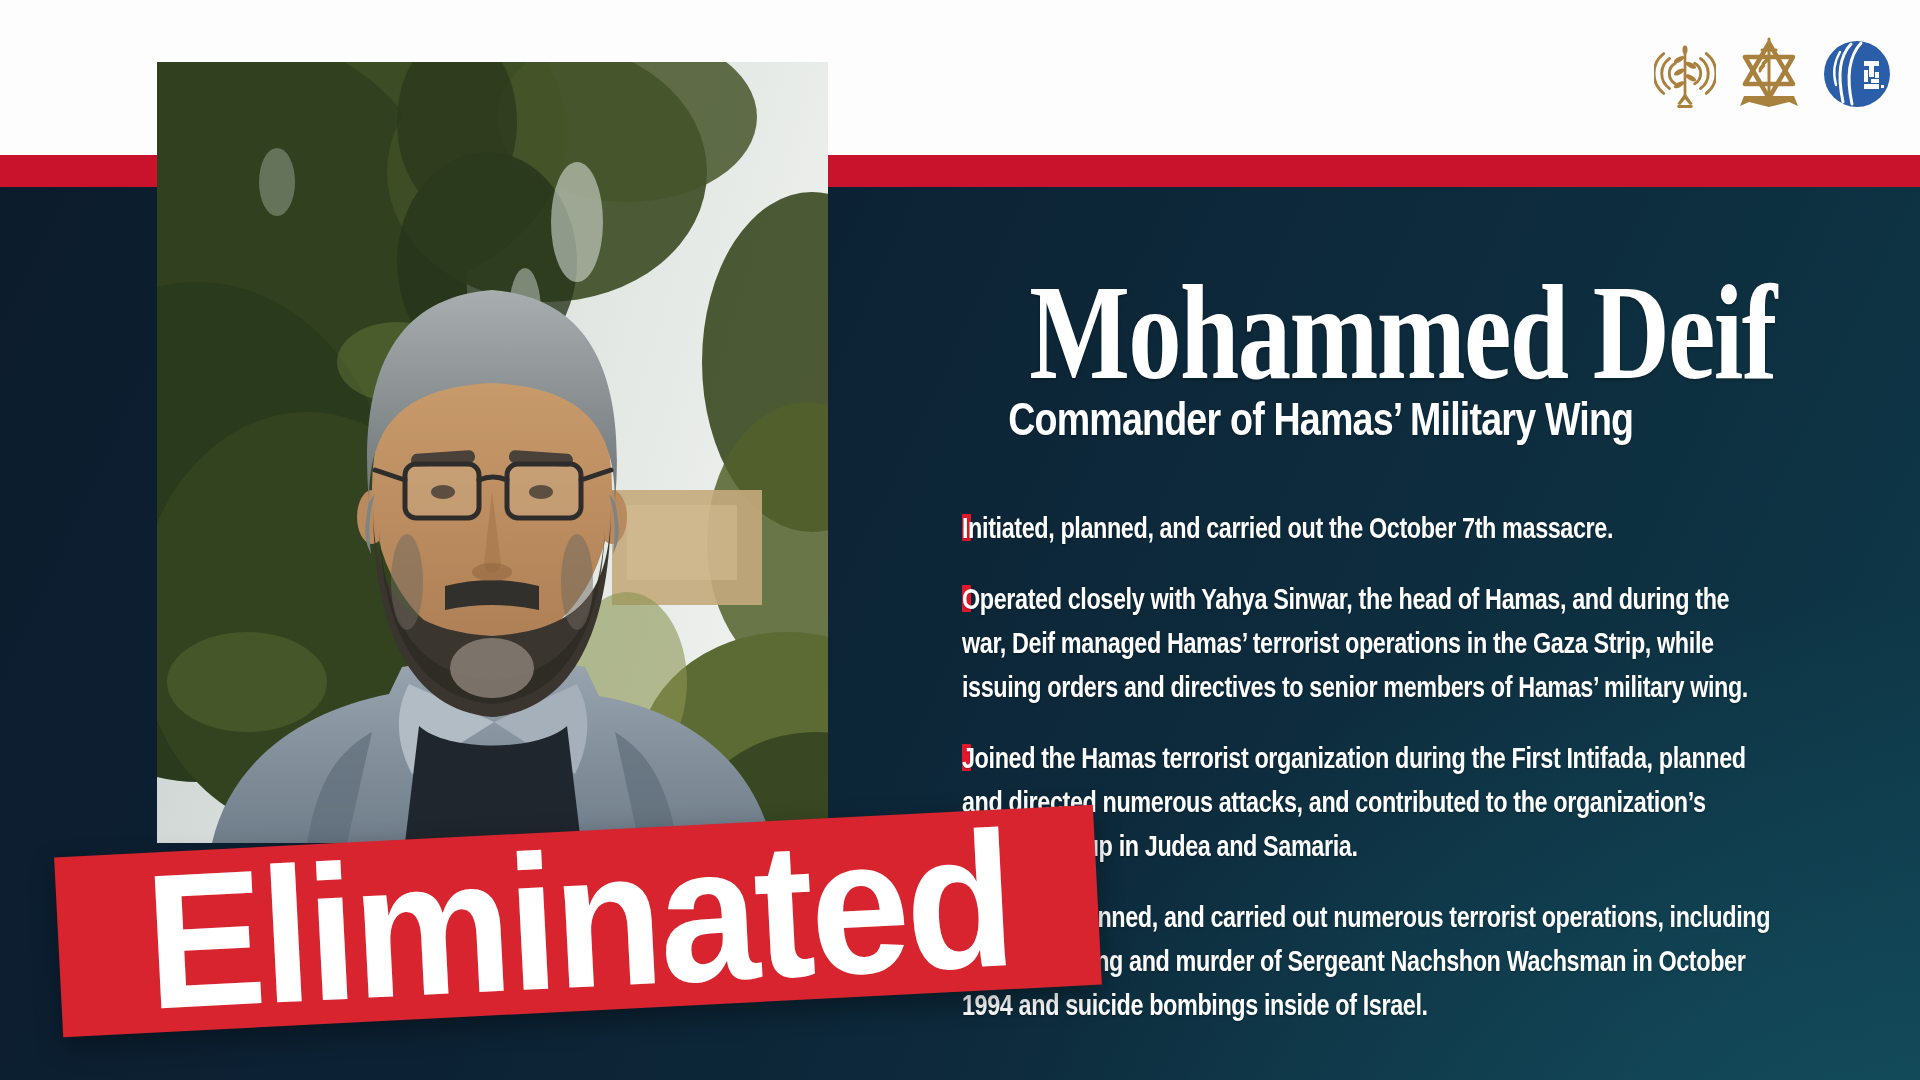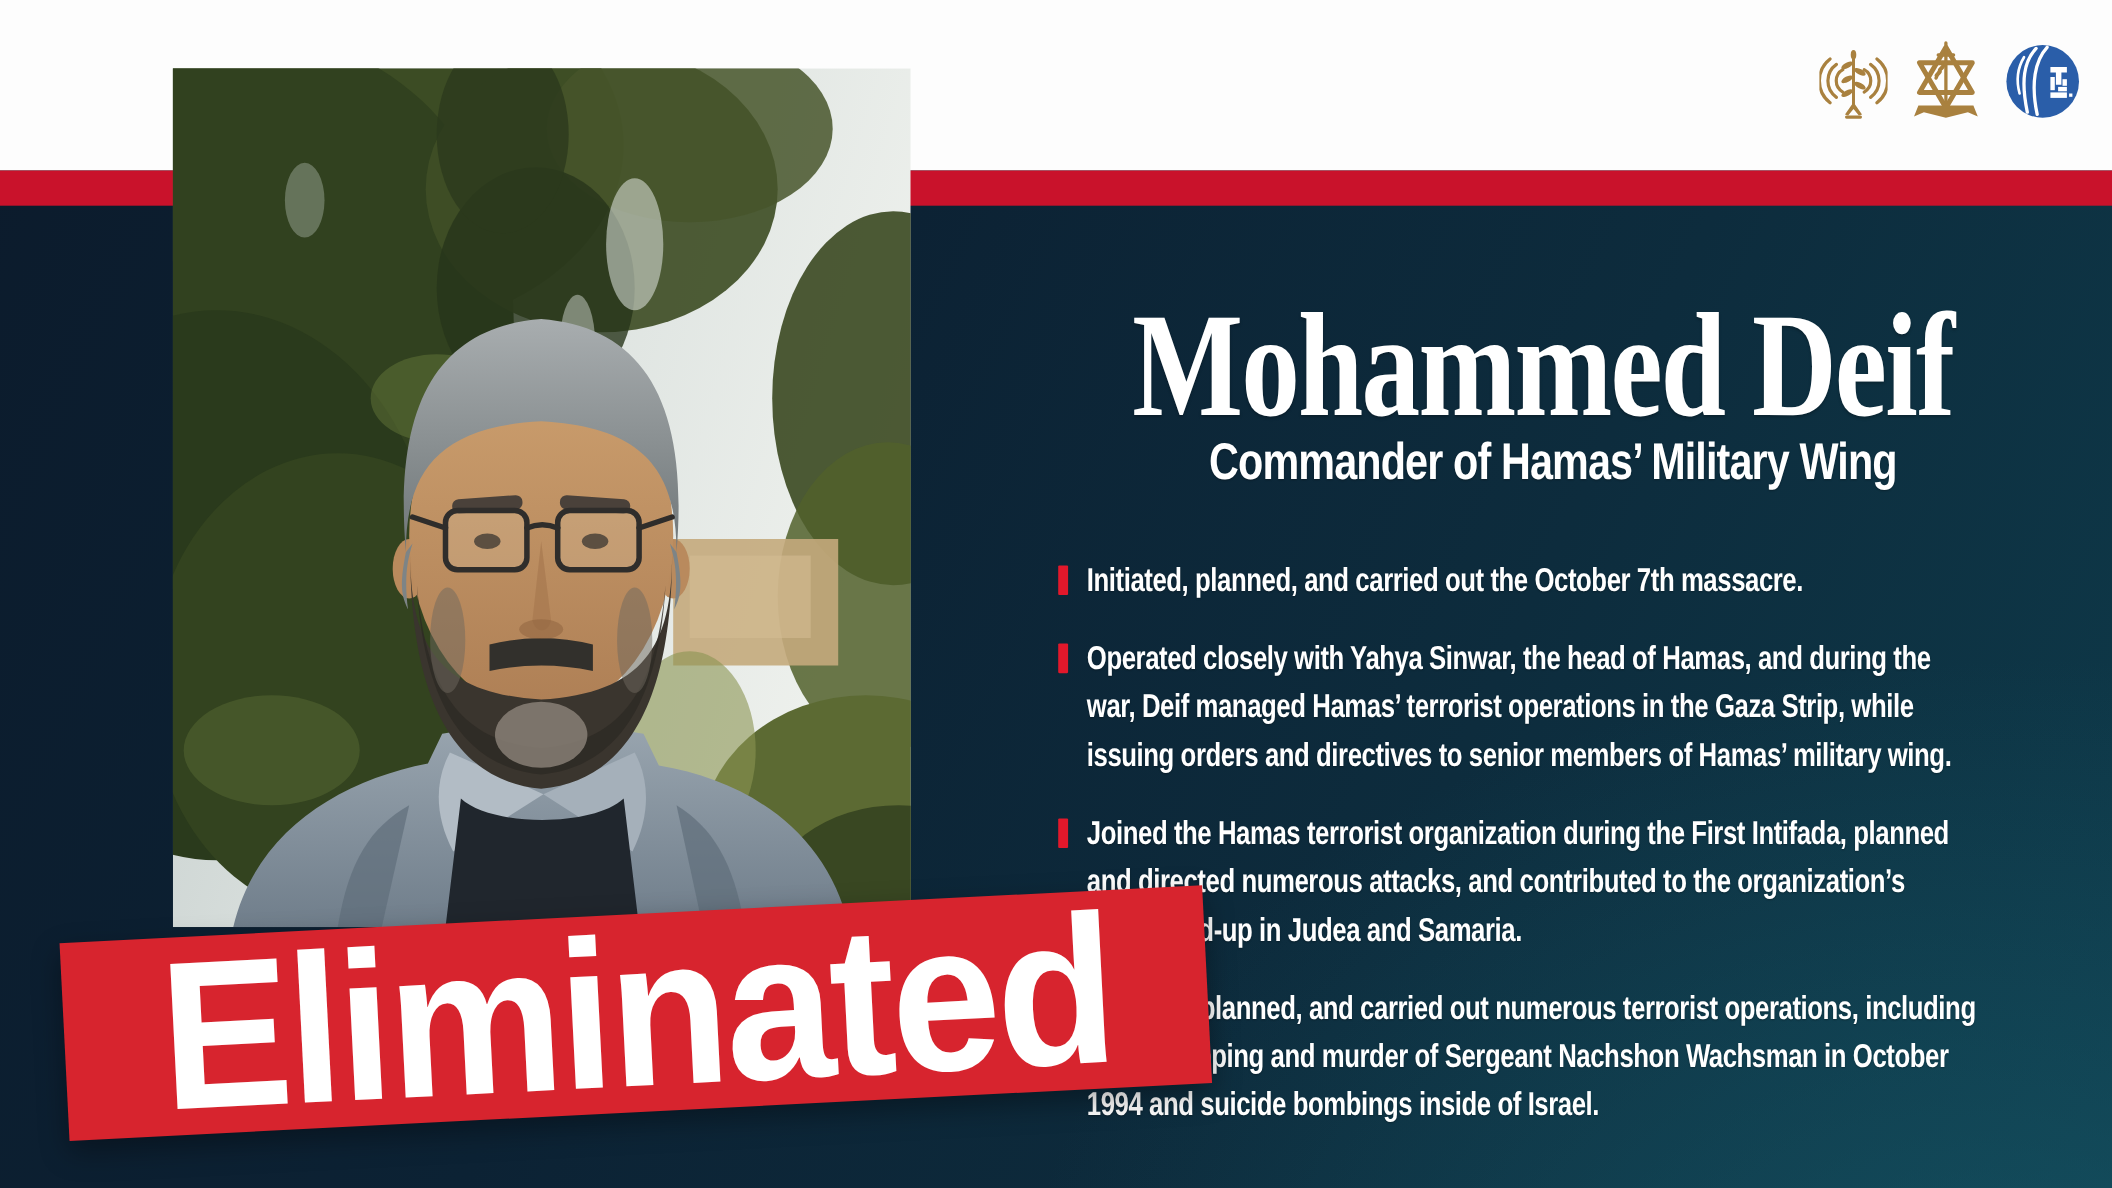--- a/index.html
+++ b/index.html
@@ -21,28 +21,28 @@
     box-shadow:0 10px 26px rgba(0,0,0,.35);
   }
   .stamp-text{
     display:inline-block;color:#fff;font-weight:700;font-size:192px;line-height:1;
     transform:scaleX(.93);transform-origin:center center;letter-spacing:-4px;
   }
   .title{position:absolute;left:930px;top:262px;width:872px;text-align:center;z-index:4;color:#fff;font-family:Liberation Serif, serif;}
   .title .cond-c{display:inline-block;font-size:135px;line-height:1.05;font-weight:700;
     transform:scaleX(.79);transform-origin:center top;white-space:nowrap;letter-spacing:-2px;
     text-shadow:0 2px 3px rgba(0,0,0,.25);}
-  .subtitle{position:absolute;left:930px;top:393px;width:872px;text-align:right;z-index:4;color:#fff;}
+  .subtitle{position:absolute;left:930px;top:393px;width:872px;text-align:left;z-index:4;color:#fff;}
   .subtitle .cond-c{display:inline-block;font-size:47px;line-height:1.1;font-weight:700;
     transform:scaleX(.80);transform-origin:center top;white-space:nowrap;letter-spacing:-1px;
     text-shadow:0 1px 2px rgba(0,0,0,.3);}
   .bullets{position:absolute;left:962px;top:506px;width:950px;z-index:4;}
   .bullet{position:relative;margin-bottom:27px;}
   .bullet-marker{position:absolute;left:0;top:8px;width:9px;height:27px;background:#e2182b;border-radius:1px;}
-  .bullet-text{display:block;margin-left:26px;color:#fff;font-size:30px;font-weight:700;line-height:44px;}
+  .bullet-text{display:block;color:#fff;font-size:30px;font-weight:700;line-height:44px;}
   .bullet-text .cond{display:inline-block;width:1200px;transform:scaleX(.78);transform-origin:left top;
     white-space:pre-line;letter-spacing:-.5px;text-shadow:0 1px 2px rgba(0,0,0,.3);}
 </style>
 </head>
 <body>
 
 <div class="poster">
 
   <div class="white-band"></div>
   <div class="red-stripe"></div>

